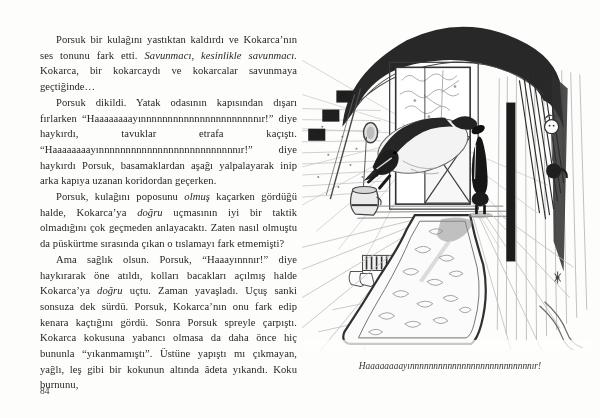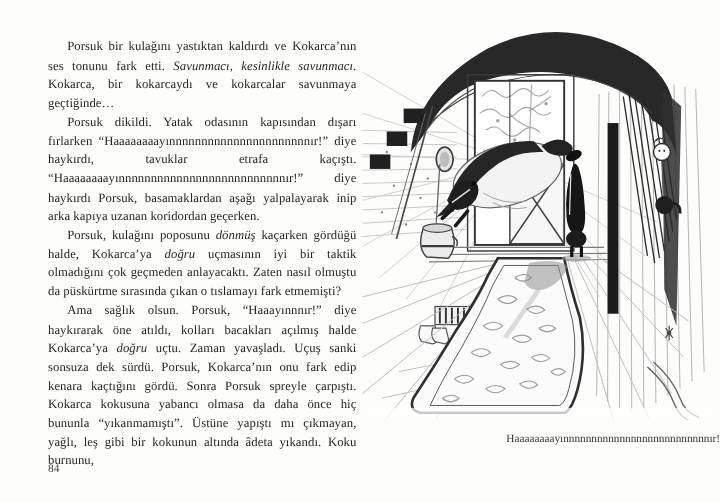--- a/index.html
+++ b/index.html
@@ -17,33 +17,33 @@
   }
   .para{margin:0;text-indent:16px;}
   .para em{font-style:italic;}
   .pageno{
     position:absolute;left:40px;top:386px;width:257px;
     text-align:left;font-size:9.5px;color:#3a3a3a;
   }
   .illo{position:absolute;left:1px;top:8px;width:294px;height:350px;}
   .caption{
     position:absolute;left:0;top:361px;width:100%;
-    text-align:right;font-size:9.4px;color:#333;
+    text-align:center;font-style:italic;font-size:9.4px;color:#333;
   }
 </style>
 </head>
 <body>
 
 <div class="spread">
 
   <div class="page">
     <div class="text-col">
         <p class="para"><span>Porsuk bir kulağını yastıktan kaldırdı ve Kokarca’nın ses tonunu fark etti. </span><em>Savunmacı, kesinlikle savunmacı.</em><span> Kokarca, bir kokarcaydı ve kokarcalar savunmaya geçtiğinde…</span></p>
         <p class="para"><span>Porsuk dikildi. Yatak odasının kapısından dışarı fırlarken “Haaaaaaaayınnnnnnnnnnnnnnnnnnnnnnır!” diye haykırdı, tavuklar etrafa kaçıştı. “Haaaaaaaayınnnnnnnnnnnnnnnnnnnnnnnnnnır!” diye haykırdı Porsuk, basamaklardan aşağı yalpalayarak inip arka kapıya uzanan koridordan geçerken.</span></p>
-        <p class="para"><span>Porsuk, kulağını poposunu </span><em>dönmüş</em><span> kaçarken gördüğü halde, Kokarca’ya </span><em>doğru</em><span> uçmasının iyi bir taktik olmadığını çok geçmeden anlayacaktı. Zaten nasıl olmuştu da püskürtme sırasında çıkan o tıslamayı fark etmemişti?</span></p>
+        <p class="para"><span>Porsuk, kulağını poposunu </span><em>olmuş</em><span> kaçarken gördüğü halde, Kokarca’ya </span><em>doğru</em><span> uçmasının iyi bir taktik olmadığını çok geçmeden anlayacaktı. Zaten nasıl olmuştu da püskürtme sırasında çıkan o tıslamayı fark etmemişti?</span></p>
         <p class="para"><span>Ama sağlık olsun. Porsuk, “Haaayınnnır!” diye haykırarak öne atıldı, kolları bacakları açılmış halde Kokarca’ya </span><em>doğru</em><span> uçtu. Zaman yavaşladı. Uçuş sanki sonsuza dek sürdü. Porsuk, Kokarca’nın onu fark edip kenara kaçtığını gördü. Sonra Porsuk spreyle çarpıştı. Kokarca kokusuna yabancı olmasa da daha önce hiç bununla “yıkanmamıştı”. Üstüne yapıştı mı çıkmayan, yağlı, leş gibi bir kokunun altında âdeta yıkandı. Koku burnunu,</span></p>
       </div>
     <div class="pageno">84</div>
   </div>
 
   <div class="page">
     <svg class="illo" viewBox="0 0 290 348" xmlns="http://www.w3.org/2000/svg">
 
       <g stroke="#c6c6c6" stroke-width="0.8">
         <line x1="0" y1="100" x2="78" y2="102"></line>

